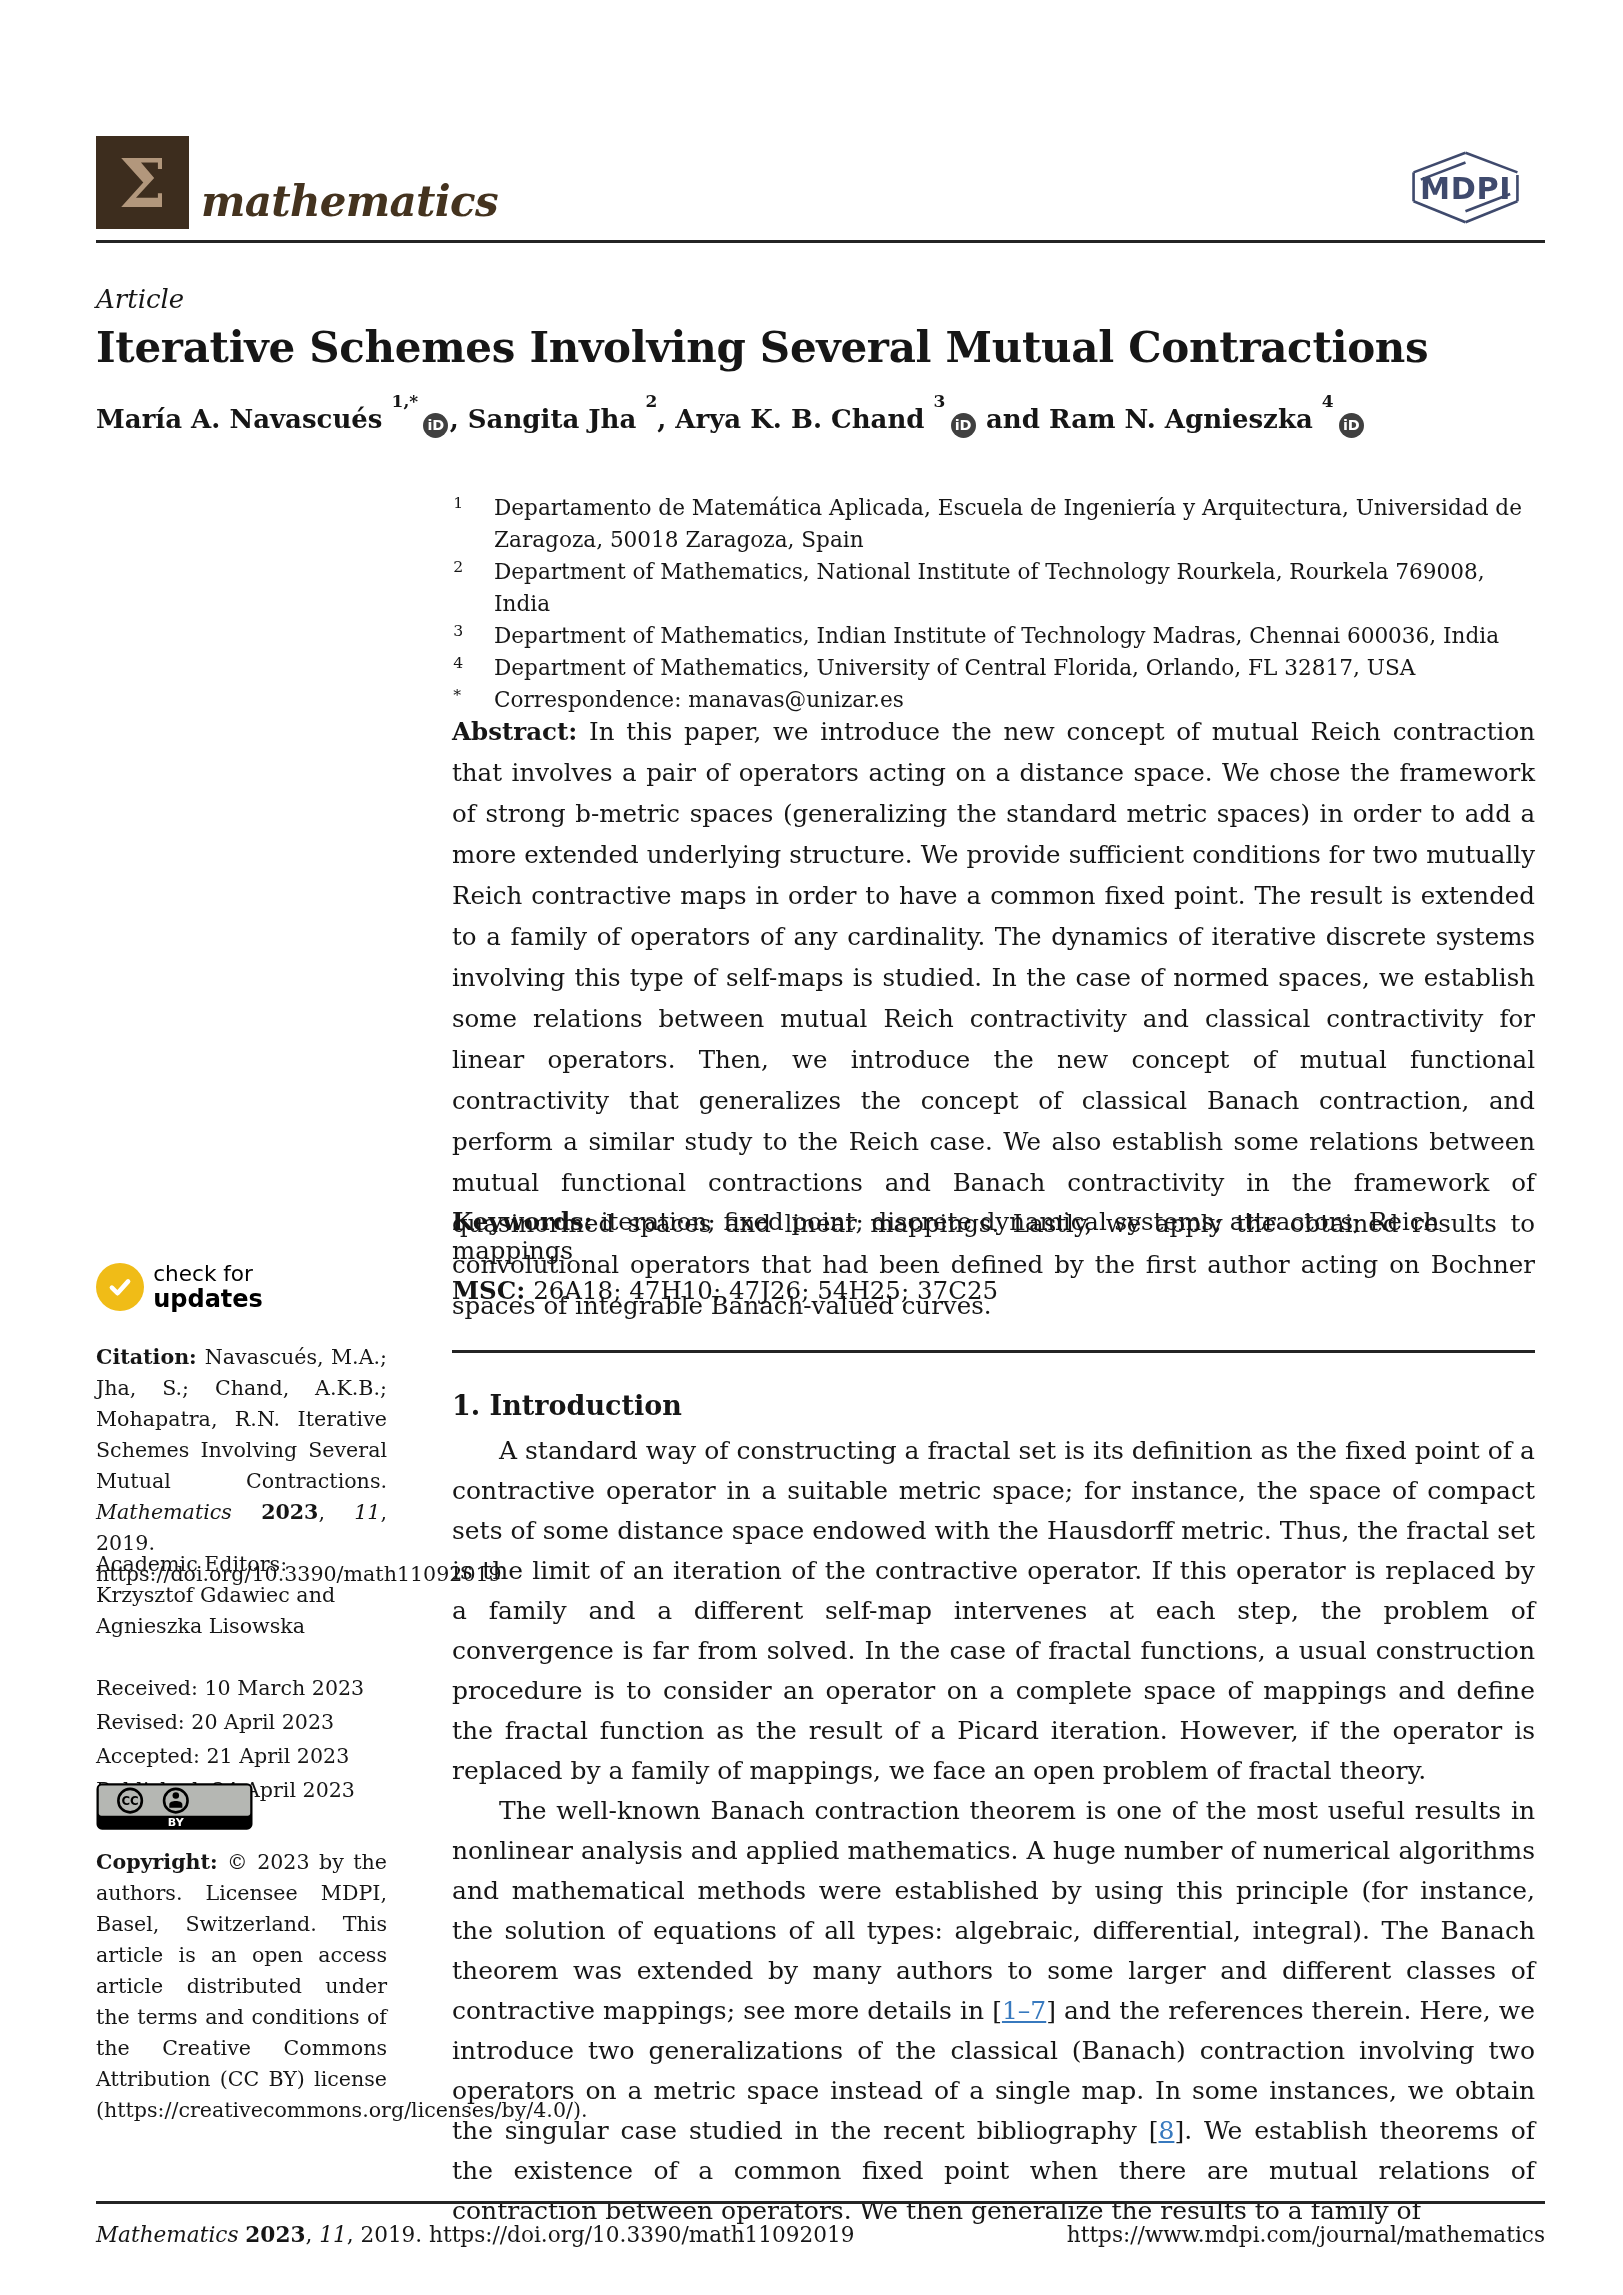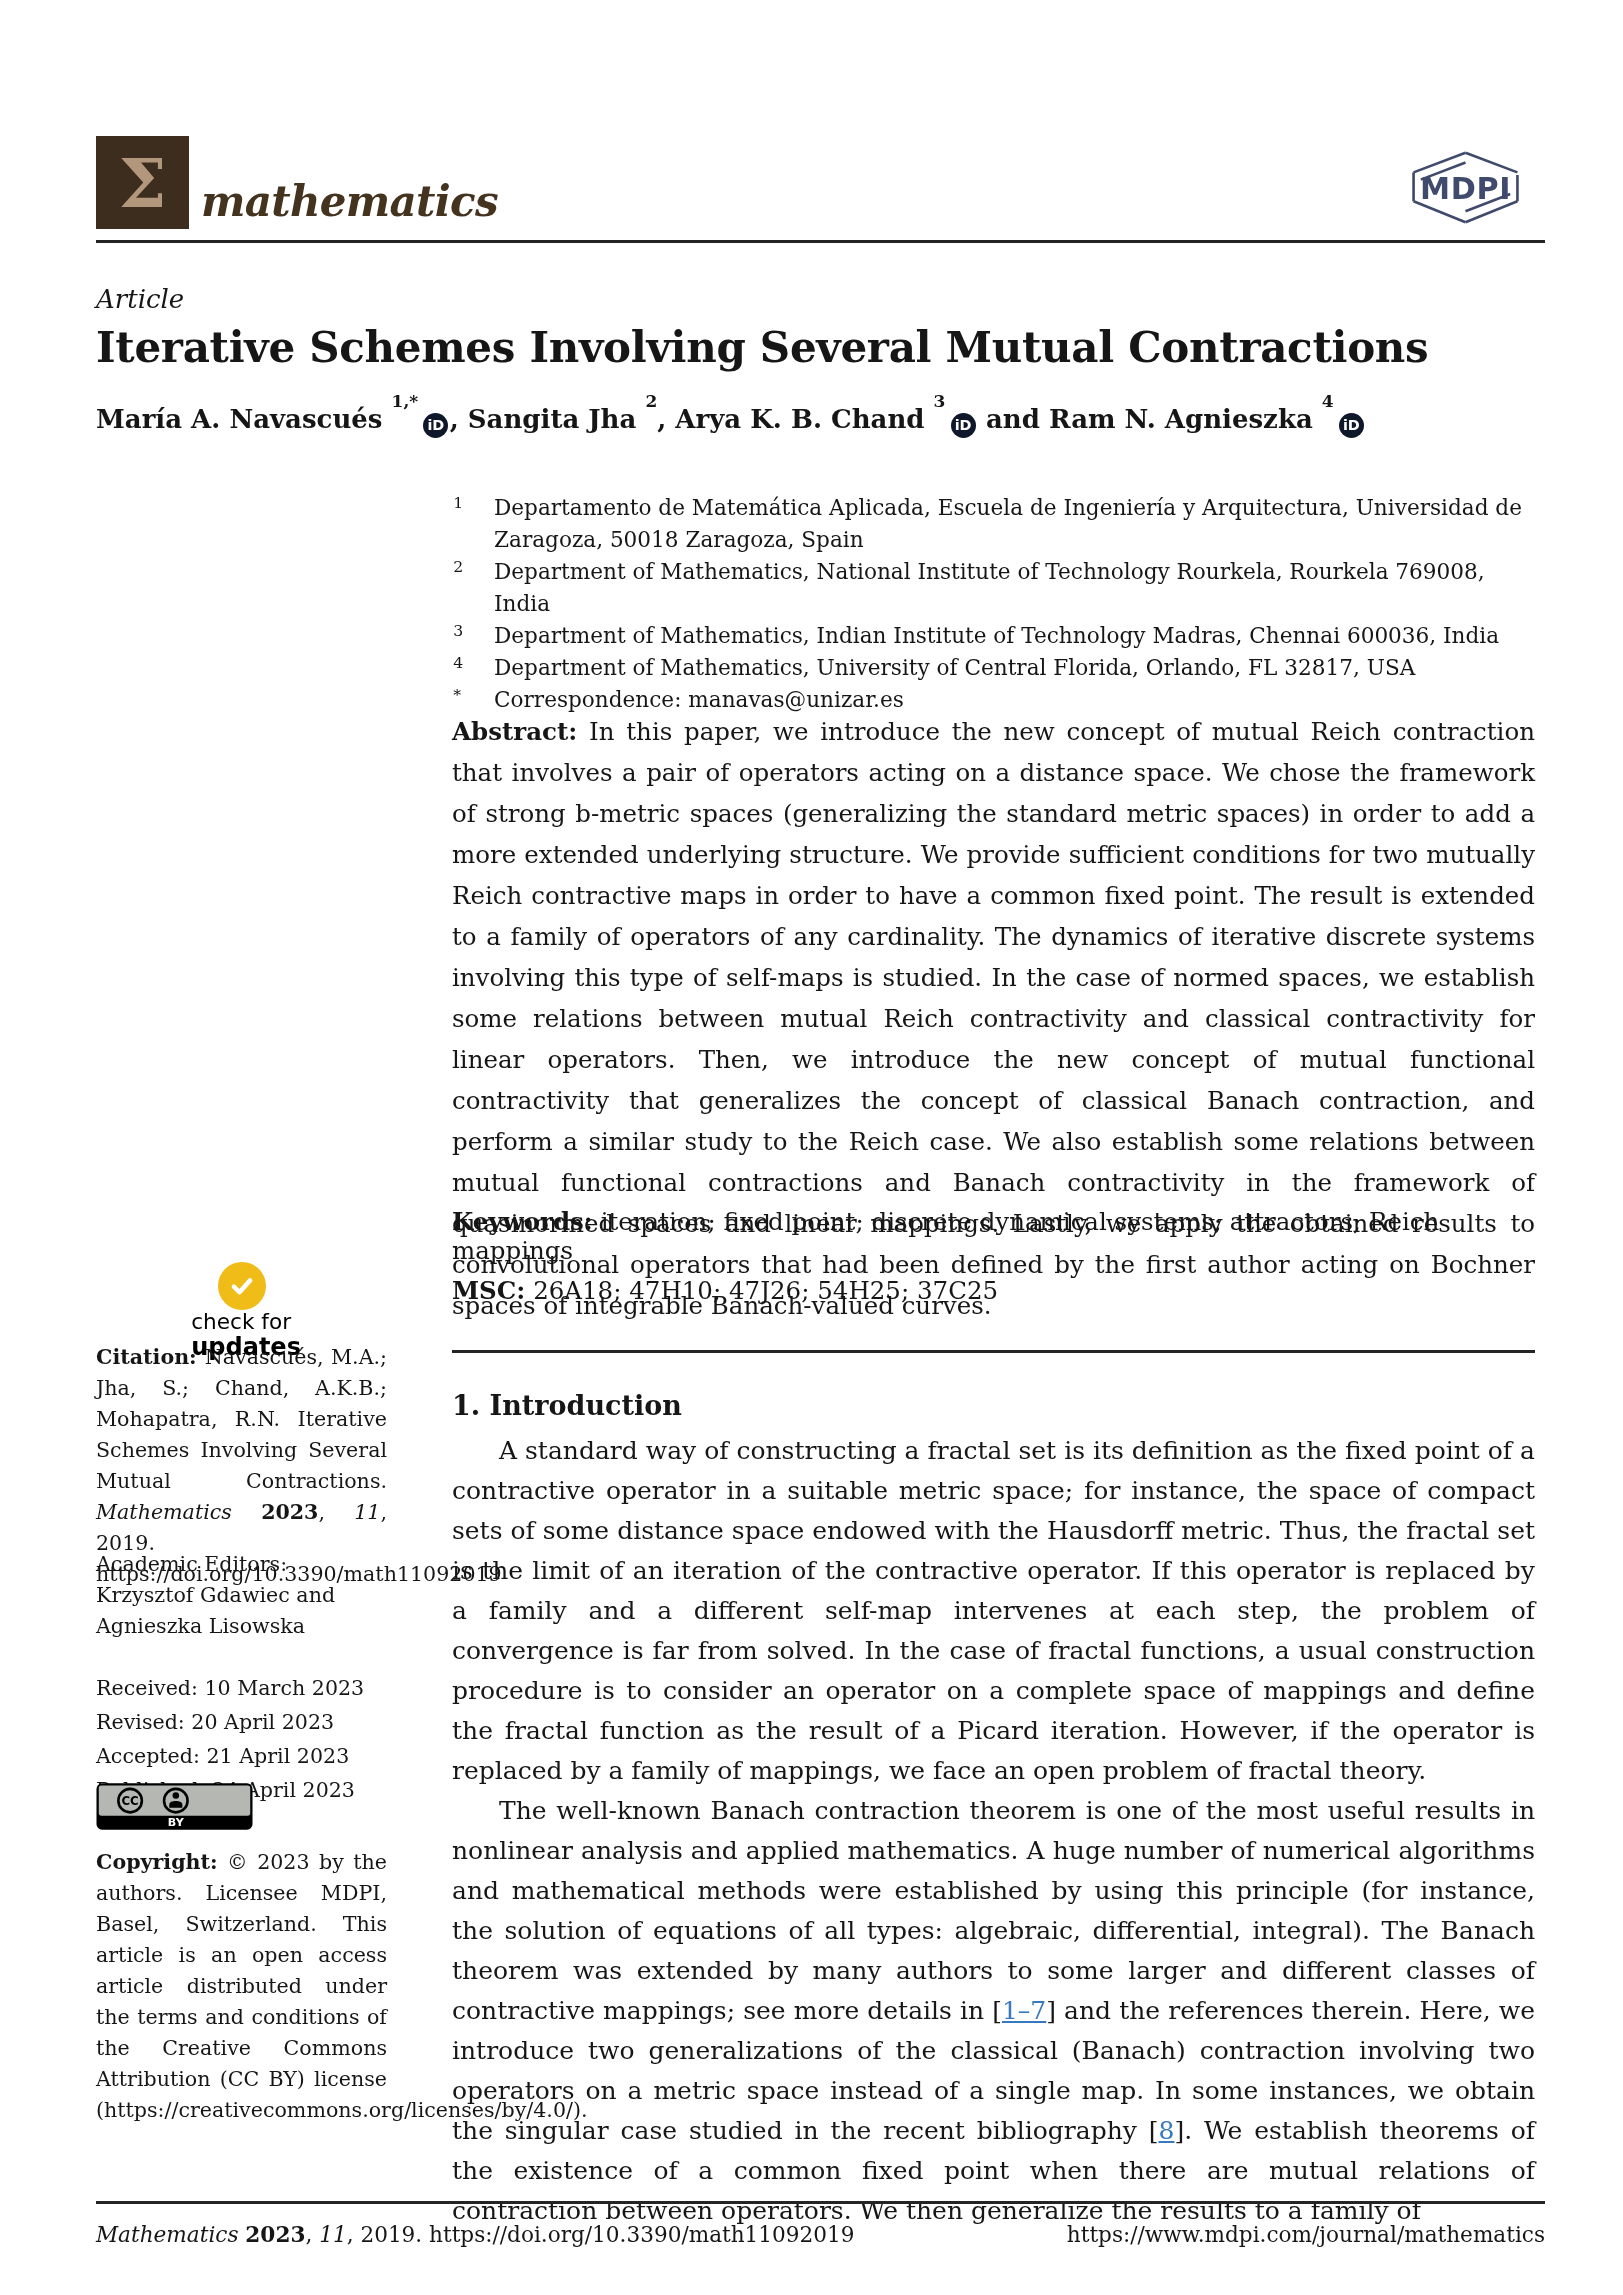--- a/index.html
+++ b/index.html
@@ -15,35 +15,35 @@
   .logo-box .sigma { font-size: 68px; font-weight: bold; color: #b2977c; line-height: 1; }
   .wordmark { position: absolute; left: 201px; top: 177px; font-size: 42px; font-style: italic;
     font-weight: 700; color: #44331f; letter-spacing: -0.7px; }
   .mdpi-logo { position: absolute; left: 1407px; top: 148px; }
   .rule { position: absolute; height: 1.3px; border-top: 2px solid #242424; border-bottom: 0.7px solid #242424; }
   #header-rule { left: 96px; top: 240px; width: 1449px; }
   .article-type { position: absolute; left: 96px; top: 284px; font-size: 26px; font-style: italic; }
   .title { position: absolute; left: 96px; top: 323px; width: 1450px; font-size: 42px; font-weight: bold; letter-spacing: -0.3px; }
   .authors { position: absolute; left: 96px; top: 402px; width: 1460px; font-size: 26px; font-weight: bold; }
   .authors sup { font-size: 17px; position: relative; top: -11px; font-weight: bold; }
-  .orcid { display: inline-block; width: 25px; height: 25px; border-radius: 50%; background: #0f172a;
+  .orcid { display: inline-block; width: 25px; height: 25px; border-radius: 50%; background: #404040;
     color: #fff; text-align: center; font: bold 14.4px/25px "DejaVu Sans", sans-serif;
     vertical-align: -2.6px; margin: 0 1.3px 0 5.2px; }
   
   .front { position: absolute; left: 452px; width: 1087px; }
   .aff-list { top: 492px; font-size: 21.6px; line-height: 32px; }
   .aff-row { position: relative; padding-left: 42px; }
   .aff-row .marker { position: absolute; left: 1.3px; top: -5.2px; font-size: 15.7px; }
   .abstract { top: 711px; width: 1083px; font-size: 24.5px; line-height: 41px; text-align: justify; }
   .kw { top: 1207px; width: 1093px; font-size: 24.5px; }
   .msc { top: 1276px; width: 1093px; font-size: 24.5px; }
   .b { font-weight: bold; }
   .i { font-style: italic; }
   
-  .side { position: absolute; left: 96px; width: 291px; font-size: 20.6px; line-height: 31px; flex-direction: column; }
+  .side { position: absolute; left: 96px; width: 291px; font-size: 20.6px; line-height: 31px; }
   .badge { top: 1262px; display: flex; align-items: center; cursor: pointer; }
   .badge-circle { width: 48px; height: 48px; border-radius: 50%; background: #f0bc17;
     display: flex; align-items: center; justify-content: center; flex: none; }
   .badge-text { margin-left: 9.2px; font-family: "DejaVu Sans", "Liberation Sans", sans-serif; color: #000; }
   .badge-text .l1 { font-size: 21.6px; line-height: 23.6px; }
   .badge-text .l2 { font-size: 24px; line-height: 26px; font-weight: bold; }
   .citation { top: 1342px; text-align: justify; }
   .editors { top: 1549px; }
   .dates { top: 1635px; line-height: 34px; margin-top: 36px; }
   .cc { top: 1783px; }

